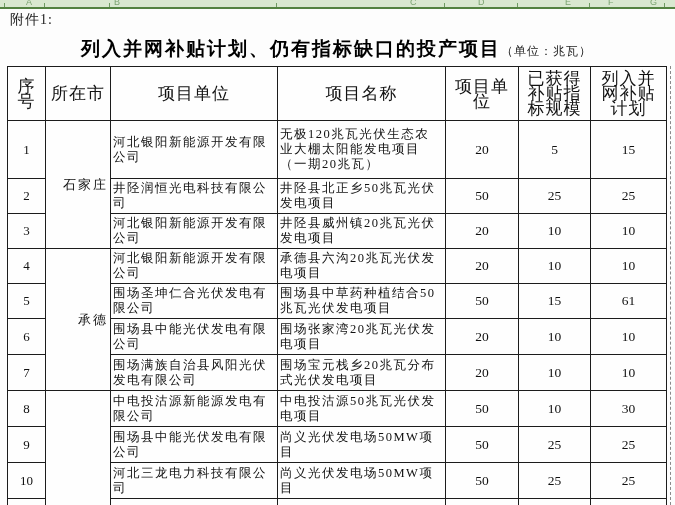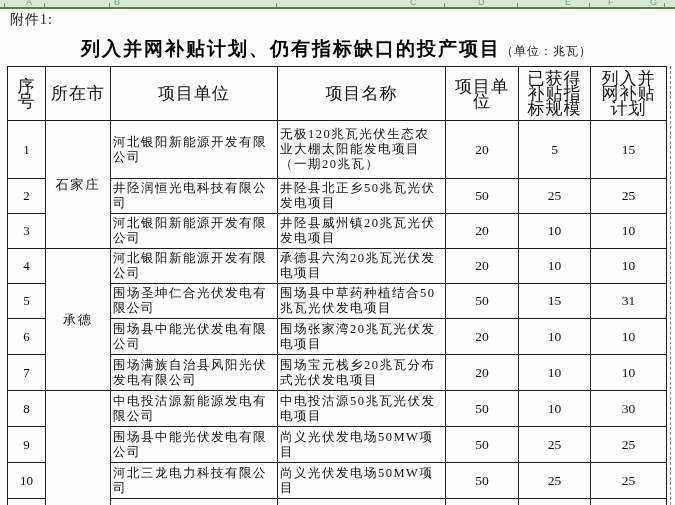--- a/index.html
+++ b/index.html
@@ -48,21 +48,21 @@
     border:1px solid #1c1c1c;
     padding:0 2px;
     overflow:hidden;
     background:#fefefe;
   }
   table.grid th{
     font-weight:normal;font-size:17px;line-height:15px;
     text-align:center;letter-spacing:1px;
   }
   td.c-seq{ text-align:center;font-size:13px; }
-  td.c-city{ text-align:center;font-size:13px;letter-spacing:2px; }
+  td.c-city{ text-align:right;font-size:13px;letter-spacing:2px; }
   td.c-unit,td.c-name{
     text-align:left;font-size:12.5px;line-height:15px;
     letter-spacing:1.5px;padding:1px 2px 1px 4px;
   }
   td.c-num{ text-align:center;font-size:13.5px; }
   .page-break{
     position:absolute;left:670px;top:66px;height:439px;width:0;
     border-left:1px dashed #8a8a8a;
   }
 </style>
@@ -148,21 +148,21 @@
           <td class="c-num">20</td>
           <td class="c-num">10</td>
           <td class="c-num">10</td>
         </tr>
         <tr style="height: 35px;">
           <td class="c-seq">5</td>
           <td class="c-unit">围场圣坤仁合光伏发电有限公司</td>
           <td class="c-name">围场县中草药种植结合50兆瓦光伏发电项目</td>
           <td class="c-num">50</td>
           <td class="c-num">15</td>
-          <td class="c-num">31</td>
+          <td class="c-num">61</td>
         </tr>
         <tr style="height: 36px;">
           <td class="c-seq">6</td>
           <td class="c-unit">围场县中能光伏发电有限公司</td>
           <td class="c-name">围场张家湾20兆瓦光伏发电项目</td>
           <td class="c-num">20</td>
           <td class="c-num">10</td>
           <td class="c-num">10</td>
         </tr>
         <tr style="height: 36px;">

